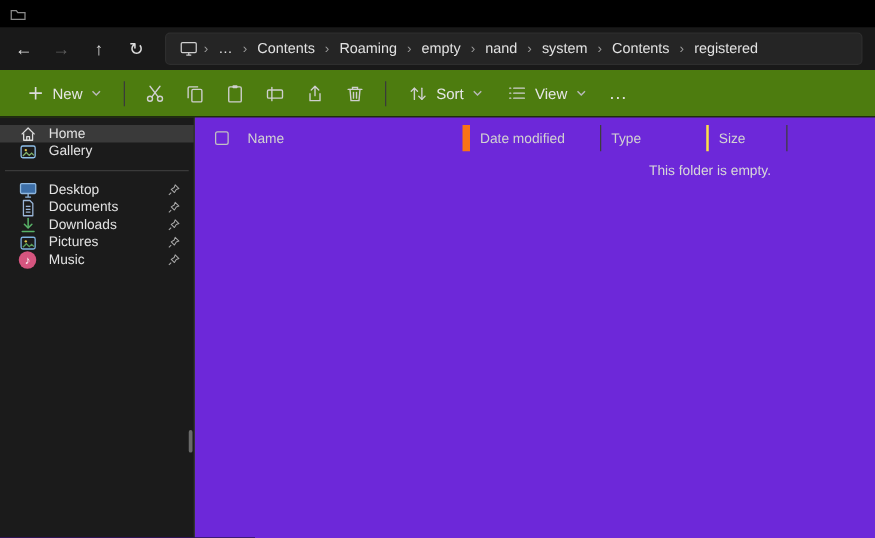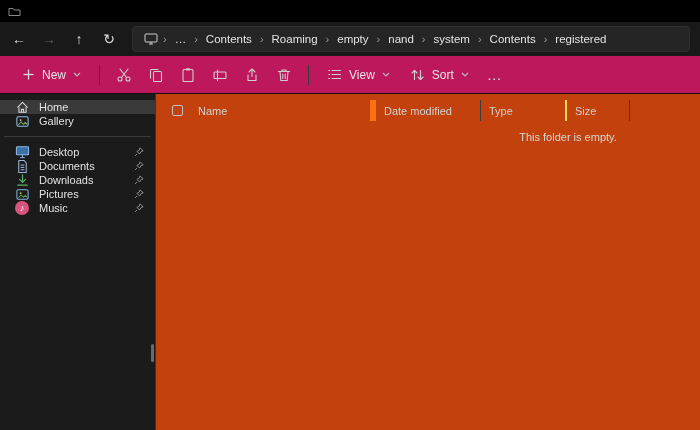--- a/index.html
+++ b/index.html
@@ -25,21 +25,21 @@
     overflow:hidden; white-space:nowrap;
   }
   .crumb {
     background:none; border:none; color:#e2e2e2; font-size:11.5px; padding:3px 6px;
     border-radius:3px; cursor:pointer; font-family:inherit; white-space:nowrap;
   }
   .sep { color:#9a9a9a; font-size:11px; padding:0 1px; }
   .crumb-pc { display:flex; align-items:center; padding:0 3px; }
   
   .commandbar {
-    flex:0 0 38px; background:#be185d; display:flex; align-items:center;
+    flex:0 0 38px; background:#4d7c0f; display:flex; align-items:center;
     padding:0 12px; gap:0; border-bottom:1px solid #101010;
   }
   .cmd-new, .cmd-drop {
     display:flex; align-items:center; gap:7px; background:transparent; border:none;
     color:#e6e6e6; font-size:12px; padding:6px 10px; border-radius:4px; cursor:pointer;
     font-family:inherit; white-space:nowrap;
   }
   .vsep { width:1px; height:20px; background:#3a3a3a; margin:0 8px; flex:0 0 1px; }
   .iconbtn {
     width:32px; height:30px; display:flex; align-items:center; justify-content:center;
@@ -57,21 +57,21 @@
   .side-item .lbl { flex:1; }
   .side-icon { width:16px; height:16px; display:flex; align-items:center; justify-content:center; }
   .music-badge {
     width:14px; height:14px; border-radius:50%; background:#d6557f; color:#fff;
     display:flex; align-items:center; justify-content:center; font-size:9px;
   }
   .side-divider { height:1px; background:#3a3a3a; margin:8px 4px; }
   .side-scroll { position:absolute; right:1px; top:250px; width:3px; height:18px; background:#6a6a6a; border-radius:2px; }
   .pin { display:flex; align-items:center; }
   
-  .main { flex:1; position:relative; padding-top:6px; background:#c2410c; }
+  .main { flex:1; position:relative; padding-top:6px; background:#6d28d9; }
   .header-row { display:flex; align-items:stretch; height:21px; font-size:11px; color:#d2d2d2; }
   .hcell { display:flex; align-items:center; padding-left:8px; cursor:pointer; }
   .c-check { width:34px; padding-left:16px; cursor:default; }
   .checkbox { width:11px; height:11px; border:1px solid #c2c2c2; border-radius:2px; background:transparent; cursor:pointer; }
   .c-name { width:180px; }
   .c-date { width:110px; border-left:6px solid #f97316; }
   .c-type { width:85px;  border-left:1px solid #3d3d3d; }
   .c-size { width:64px;  border-left:2px solid #fde047; }
   .c-end  { width:0;     border-left:1px solid #3d3d3d; }
   .empty { position:absolute; top:37px; left:412px; transform:translateX(-50%); font-size:11px; color:#d8d8d8; }
@@ -193,54 +193,54 @@
           <line x1="6.8" y1="7" x2="6.8" y2="11.5"></line>
             <line x1="9.2" y1="7" x2="9.2" y2="11.5"></line>
         </svg>
       </span>
     </button>
 
     <div class="vsep"></div>
 
     <button class="cmd-drop">
       <span>
+        <svg width="15" height="14" viewBox="0 0 15 14" fill="none" stroke="#cfcfcf" stroke-width="1.1" stroke-linecap="round" stroke-linejoin="round">
+          <line x1="4.5" y1="2.5" x2="4.5" y2="11.5"></line>
+            <polyline points="2,5 4.5,2.5 7,5"></polyline>
+          <line x1="10.5" y1="2.5" x2="10.5" y2="11.5"></line>
+            <polyline points="8,9 10.5,11.5 13,9"></polyline>
+        </svg>
+      </span>
+      <span>Sort</span>
+      <span>
+        <svg width="8" height="5" viewBox="0 0 8 5" fill="none" stroke="#b8b8b8" stroke-width="1.2">
+            <polyline points="1,1 4,4 7,1"></polyline>
+          </svg>
+      </span>
+    </button>
+
+    <button class="cmd-drop">
+      <span>
         <svg width="15" height="13" viewBox="0 0 15 13" fill="none" stroke="#cfcfcf" stroke-width="1.1" stroke-linecap="round">
           <line x1="5" y1="2.5" x2="13.5" y2="2.5"></line>
             <line x1="5" y1="6.5" x2="13.5" y2="6.5"></line>
             <line x1="5" y1="10.5" x2="13.5" y2="10.5"></line>
           <line x1="1.8" y1="2.5" x2="2.6" y2="2.5"></line>
             <line x1="1.8" y1="6.5" x2="2.6" y2="6.5"></line>
             <line x1="1.8" y1="10.5" x2="2.6" y2="10.5"></line>
         </svg>
       </span>
       <span>View</span>
       <span>
         <svg width="8" height="5" viewBox="0 0 8 5" fill="none" stroke="#b8b8b8" stroke-width="1.2">
             <polyline points="1,1 4,4 7,1"></polyline>
           </svg>
       </span>
     </button>
 
-    <button class="cmd-drop">
-      <span>
-        <svg width="15" height="14" viewBox="0 0 15 14" fill="none" stroke="#cfcfcf" stroke-width="1.1" stroke-linecap="round" stroke-linejoin="round">
-          <line x1="4.5" y1="2.5" x2="4.5" y2="11.5"></line>
-            <polyline points="2,5 4.5,2.5 7,5"></polyline>
-          <line x1="10.5" y1="2.5" x2="10.5" y2="11.5"></line>
-            <polyline points="8,9 10.5,11.5 13,9"></polyline>
-        </svg>
-      </span>
-      <span>Sort</span>
-      <span>
-        <svg width="8" height="5" viewBox="0 0 8 5" fill="none" stroke="#b8b8b8" stroke-width="1.2">
-            <polyline points="1,1 4,4 7,1"></polyline>
-          </svg>
-      </span>
-    </button>
-
     <button class="iconbtn more-btn">…</button>
   </div>
 
   <div class="body">
 
     <aside class="sidebar">
 
       <div class="side-item selected">
         <span class="side-icon">
           <svg width="15" height="15" viewBox="0 0 16 16" fill="none" stroke="#dcdcdc" stroke-width="1.1" stroke-linejoin="round">

